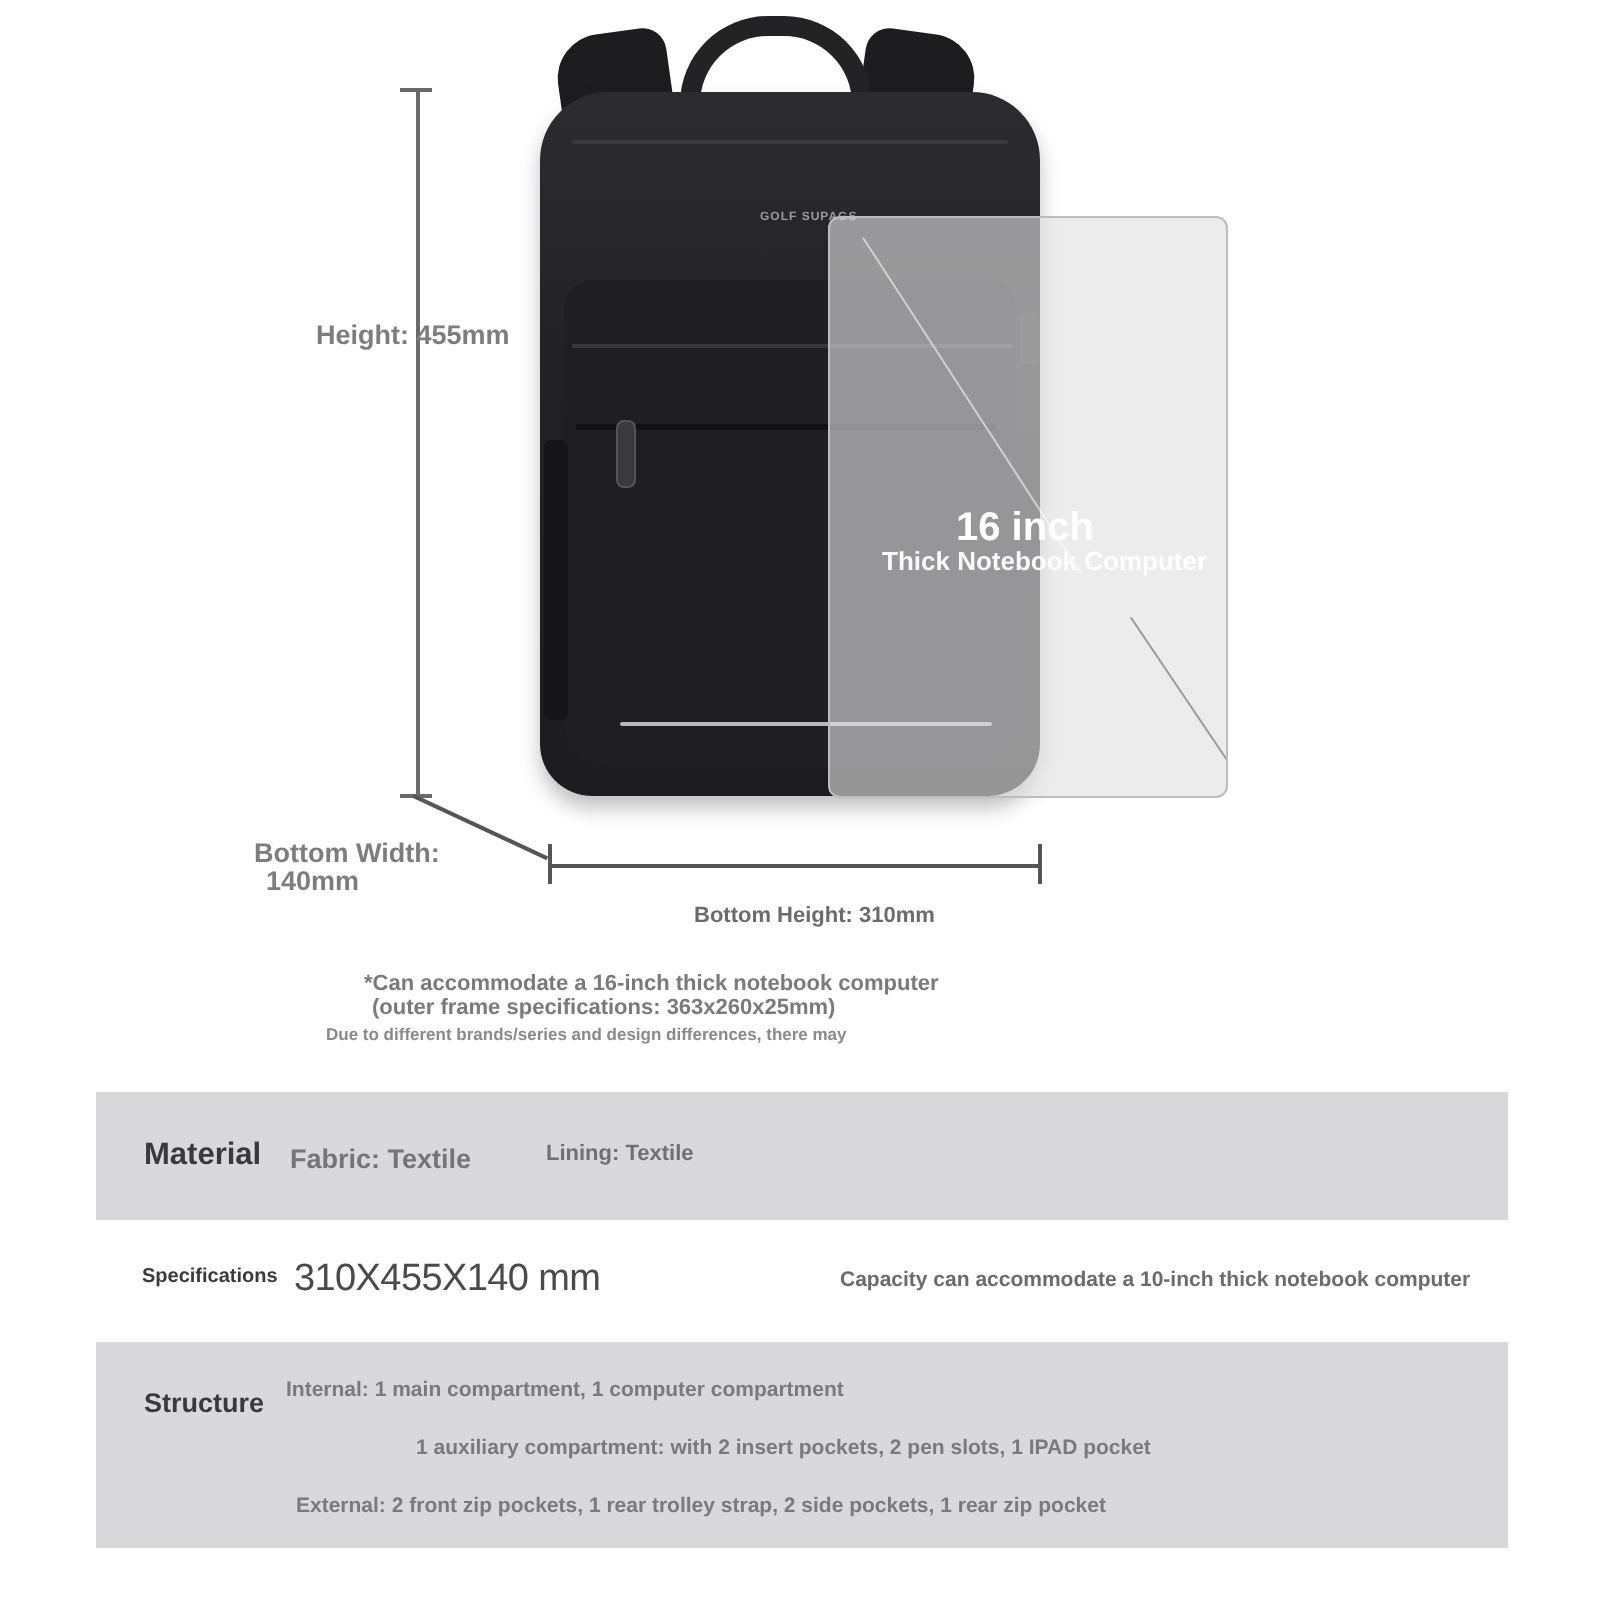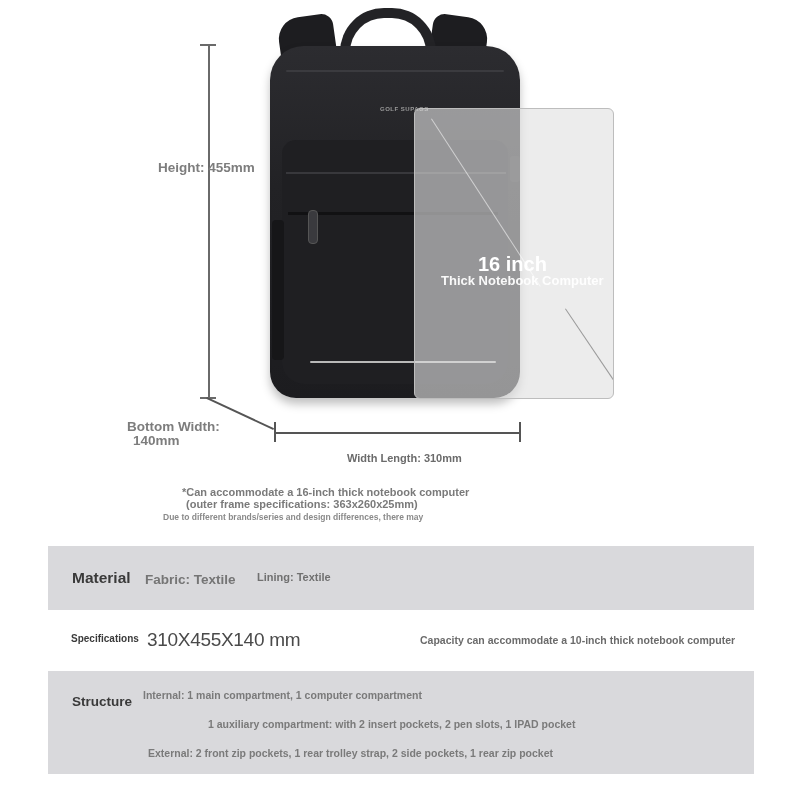--- a/index.html
+++ b/index.html
@@ -62,21 +62,21 @@
 
   
   .row { position: absolute; left: 48px; width: 706px; box-sizing: border-box; }
   .row-material { top: 546px; height: 64px; background: #d9d9dc; }
   .row-specs { top: 613px; height: 55px; background: #ffffff; }
   .row-structure { top: 671px; height: 103px; background: #d9d9dc; }
 
   .lbl-big { font-weight: bold; color: #3a3a3a; white-space: nowrap; }
   .material-key { left: 72px; top: 569px; font-size: 15.5px; }
   .material-fabric { left: 145px; top: 572px; font-size: 13.5px; font-weight: bold; color: #757575; white-space: nowrap; }
-  .material-lining { left: 257px; top: 571px; font-size: 11px; font-weight: bold; color: #707070; white-space: nowrap; }
+  .material-lining { left: 273px; top: 571px; font-size: 11px; font-weight: bold; color: #707070; white-space: nowrap; }
 
   .specs-key { left: 71px; top: 633px; font-size: 10px; font-weight: bold; color: #3a3a3a; white-space: nowrap; }
   .specs-value { left: 147px; top: 629px; font-size: 19px; color: #4a4a4a; white-space: nowrap; font-weight: normal; letter-spacing: -0.3px; }
   .specs-capacity { left: 420px; top: 634px; font-size: 10.5px; font-weight: bold; color: #6b6b6b; white-space: nowrap; }
 
   .structure-key { left: 72px; top: 694px; font-size: 13.5px; }
   .structure-line { font-size: 10.5px; font-weight: bold; color: #7a7a7a; white-space: nowrap; text-align: right; }
   .st1 { left: 143px; top: 689px; }
   .st2 { left: 208px; top: 718px; }
   .st3 { left: 148px; top: 747px; }
@@ -90,21 +90,21 @@
 <div class="diag"></div>
 <div class="hline"></div>
 <div class="htick-l"></div>
 <div class="htick-r"></div>
 
 <div class="abs dim-label height-label">Height: 455mm</div>
 <div class="abs dim-label width-label">
   <div>Bottom Width:</div>
   <div style="padding-left:6px">140mm</div>
 </div>
-<div class="abs dim-label length-label">Width Length: 310mm</div>
+<div class="abs dim-label length-label">Bottom Height: 310mm</div>
 
 <div>
   <div class="abs bag-strap-l"></div>
   <div class="abs bag-strap-r"></div>
   <div class="abs bag-handle"></div>
   <div class="abs bag-body"></div>
   <div class="abs bag-seam1"></div>
   <div class="abs bag-panel"></div>
   <div class="abs bag-seam2"></div>
   <div class="abs bag-zip"></div>

